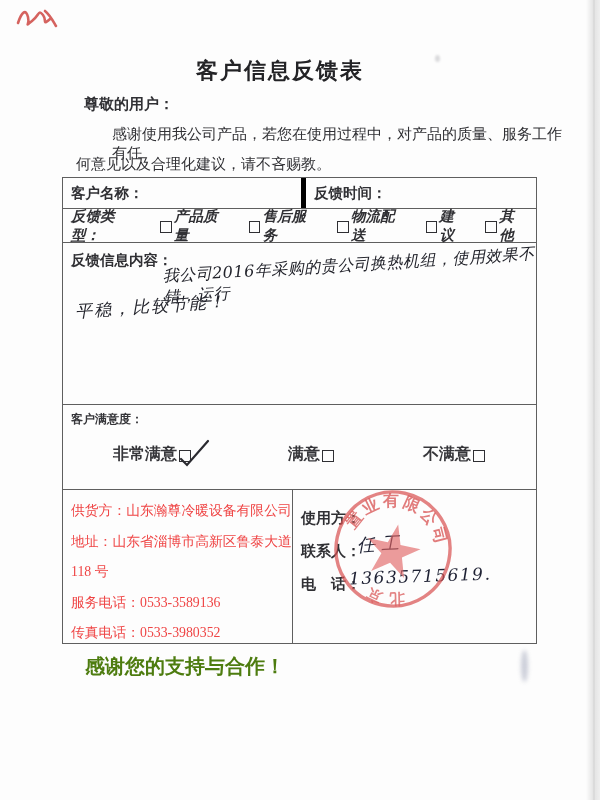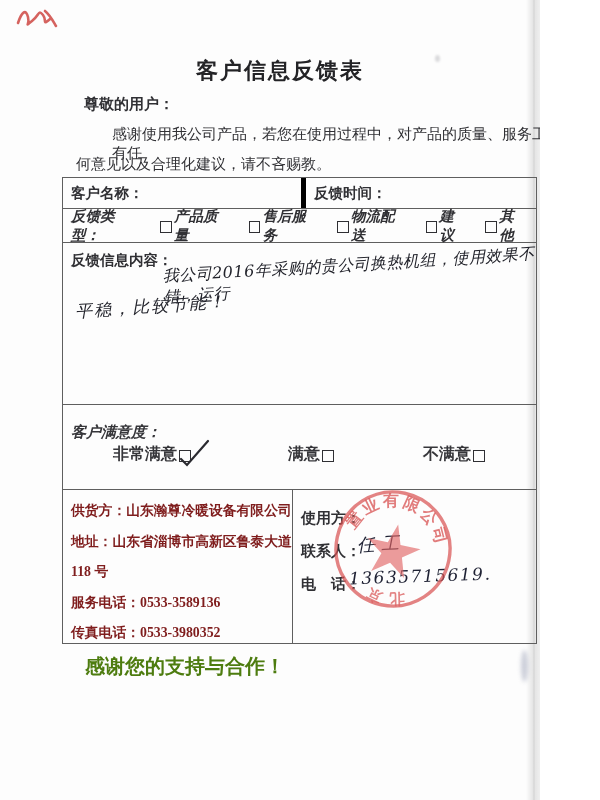--- a/index.html
+++ b/index.html
@@ -1,19 +1,19 @@
 <!DOCTYPE html>
 <html><head>
 <meta charset="utf-8">
 <style>
   * { margin:0; padding:0; box-sizing:border-box; }
   html,body { width:600px; }
   body { font-family:"Liberation Serif", serif; background:#ffffff; }
   .page {
-    position:relative; width:540px; height:800px; background:#fdfdfd; overflow:hidden;
+    position:relative; width:600px; height:800px; background:#fdfdfd; overflow:hidden;
     color:#36363a;
   }
   .scan-edge {
     position:absolute; top:0; right:0; width:14px; height:800px;
     background:linear-gradient(to right, rgba(230,230,230,0) 0%, #e2e2e2 55%, #efefef 100%);
   }
   .scan-edge-line { position:absolute; top:0; right:5px; width:2px; height:800px; background:#d7d7d7; opacity:.7; }
   .title {
     position:absolute; top:56px; left:0; width:560px; text-align:center;
     font-family:"Liberation Sans", sans-serif; font-weight:bold; font-size:22px;
@@ -41,27 +41,27 @@
   .type-item { font-size:14.5px; font-weight:bold; color:#303034; margin-right:17px; display:flex; align-items:center;font-style:italic; }
   .type-item:last-child { margin-right:0; }
   .cbox {
     display:inline-block; width:12px; height:12px; border:1.6px solid #2f2f33;
     margin-right:2px; background:transparent; position:relative; top:1px;
   }
   .r3 .lbl { padding-top:8px; }
   .hand { font-style:italic; color:#23242c; font-family:"DejaVu Serif", serif; }
   .hw1 { position:absolute; left:100px; top:12px; width:380px; font-size:16px; letter-spacing:.5px; transform:rotate(-3.5deg); }
   .hw2 { position:absolute; left:12px; top:52px; font-size:17px; letter-spacing:2px; transform:rotate(-4deg); }
-  .sat-label { position:absolute; left:8px; top:18px; font-size:15px; font-weight:bold;font-style:italic; }
+  .sat-label { position:absolute; left:8px; top:6px; font-size:12px; font-weight:bold; }
   .sat-opt { position:absolute; top:39px; font-size:16px; font-weight:bold; display:flex; align-items:center; }
   .sat-opt.o1 { left:50px; } .sat-opt.o2 { left:225px; } .sat-opt.o3 { left:360px; }
   .tick { position:absolute; left:54px; top:-18px; overflow:visible; pointer-events:none; }
   .r5 .c-left { width:230px; border-right:1px solid #5f5f5f; padding:6px 6px 0 8px; }
   .r5 .c-right { flex:1; padding:12px 6px 0 8px; position:relative; }
-  .sline { font-size:13.8px; font-weight:bold; line-height:30.5px; color:#7f1d1d; white-space:nowrap; }
+  .sline { font-size:13.8px; font-weight:normal; line-height:30.5px; color:#ef4444; white-space:nowrap; }
   .uline { font-size:15px; font-weight:bold; line-height:33px; color:#303034; }
   .hw-contact { position:absolute; left:64px; top:42px; font-size:18px; letter-spacing:6px; transform:rotate(-3deg); color:#1e2133; }
   .hw-phone { position:absolute; left:56px; top:76px; font-size:17px; letter-spacing:1.5px; transform:rotate(-2deg); color:#1e2133; }
   .seal { position:absolute; left:318px; top:474px; transform:rotate(12deg); opacity:.88; }
   .smudge {
     position:absolute; left:521px; top:650px; width:7px; height:32px; border-radius:50%;
     background:#8d93ab; opacity:.45; filter:blur(2px);
   }
   .speck { position:absolute; left:435px; top:55px; width:5px; height:7px; background:#9a9aa0; opacity:.35; filter:blur(1px); border-radius:50%; }
   .red-scribble { position:absolute; left:12px; top:3px; opacity:.9; }

